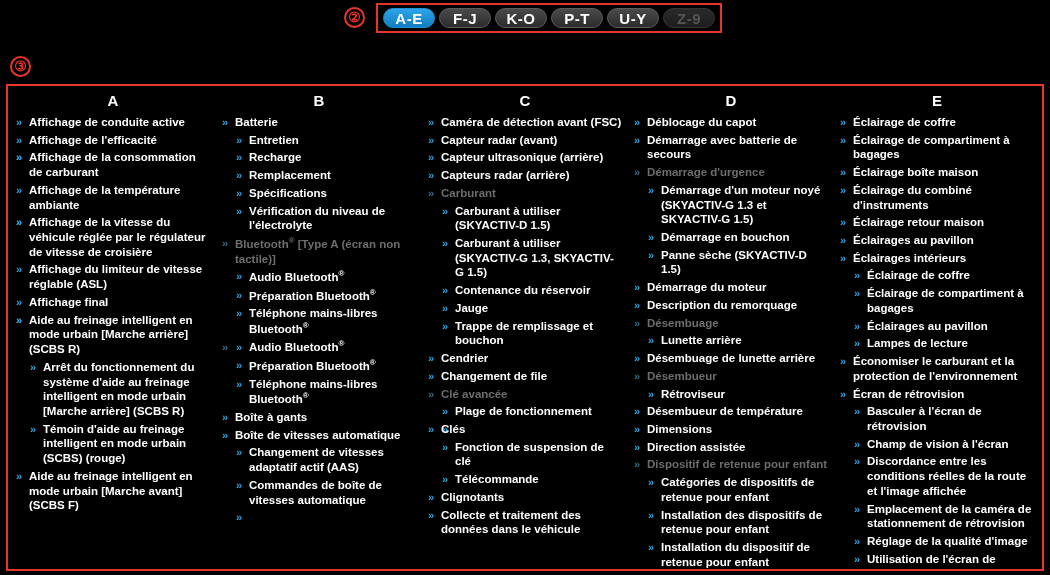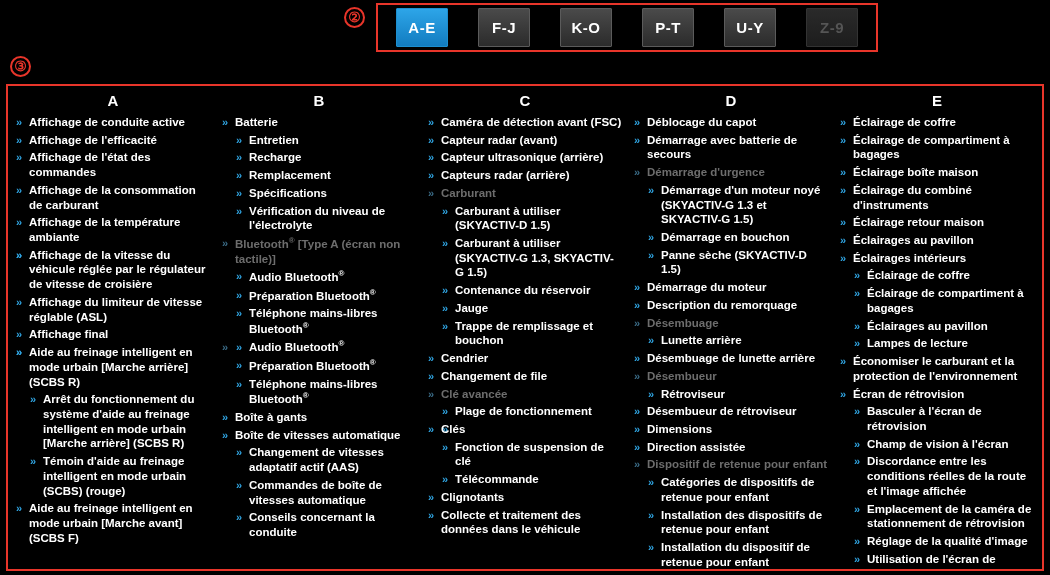--- a/index.html
+++ b/index.html
@@ -39,33 +39,33 @@
     padding: 3px;
     border: 2px solid #e8352a;
     background: #000;
   }
   .tabbar {
     display: flex;
     gap: 0;
   }
   .tab {
     min-width: 52px;
-    height: 39px;
-    margin: 0 15px;
+    height: 20px;
+    margin: 0 2px;
     padding: 0 8px;
     display: flex;
     align-items: center;
     justify-content: center;
     font-size: 15px;
     font-weight: bold;
     letter-spacing: .5px;
     color: #ffffff;
     background: linear-gradient(#4a4a4a, #2b2b2b);
     border: 1px solid #5b5b5b;
-    border-radius: 1px;
+    border-radius: 12px;
     cursor: pointer;
     user-select: none;
   }
   .tab.active {
     background: linear-gradient(#2da5e8, #127cc0);
     border-color: #1d8fd0;
     color: #ffffff;
   }
   .tab.disabled {
     color: #555555;
@@ -144,21 +144,21 @@
       </div>
   </div>
 
   <div class="index-panel">
     <div class="columns" id="columns">
         <div class="col">
           <div class="col-head">A</div>
           <ul class="list">
             <li class="item"><span class="bullet">»</span><span class="txt">Affichage de conduite active</span></li>
             <li class="item"><span class="bullet">»</span><span class="txt">Affichage de l'efficacité</span></li>
-            <li class="item"><span class="bullet">»</span><span class="txt">Affichage de l'état des commandes</span></li>
+            <li class="item"><span class="bullet">»</span></li>
             <li class="item"><span class="bullet">»</span><span class="txt">Affichage de la consommation de carburant</span></li>
             <li class="item"><span class="bullet">»</span><span class="txt">Affichage de la température ambiante</span></li>
             <li class="item"><span class="bullet">»</span></li>
             <li class="item"><span class="bullet">»</span><span class="txt">Affichage de la vitesse du véhicule réglée par le régulateur de vitesse de croisière</span></li>
             <li class="item"><span class="bullet">»</span><span class="txt">Affichage du limiteur de vitesse réglable (ASL)</span></li>
             <li class="item"><span class="bullet">»</span><span class="txt">Affichage final</span></li>
             <li class="item"><span class="bullet">»</span></li>
             <li class="item"><span class="bullet">»</span><span class="txt">Aide au freinage intelligent en mode urbain [Marche arrière] (SCBS R)</span></li>
             <ul class="sub">
               <li class="item"><span class="bullet">»</span><span class="txt">Arrêt du fonctionnement du système d'aide au freinage intelligent en mode urbain [Marche arrière] (SCBS R)</span></li>
@@ -188,21 +188,21 @@
             <ul class="sub">
               <li class="item"><span class="bullet">»</span><span class="txt">Audio Bluetooth<span class="sup">®</span></span></li>
               <li class="item"><span class="bullet">»</span><span class="txt">Préparation Bluetooth<span class="sup">®</span></span></li>
               <li class="item"><span class="bullet">»</span><span class="txt">Téléphone mains-libres Bluetooth<span class="sup">®</span></span></li>
             </ul>
             <li class="item"><span class="bullet">»</span><span class="txt">Boîte à gants</span></li>
             <li class="item"><span class="bullet">»</span><span class="txt">Boîte de vitesses automatique</span></li>
             <ul class="sub">
               <li class="item"><span class="bullet">»</span><span class="txt">Changement de vitesses adaptatif actif (AAS)</span></li>
               <li class="item"><span class="bullet">»</span><span class="txt">Commandes de boîte de vitesses automatique</span></li>
-              <li class="item"><span class="bullet">»</span><span class="txt">Conseils concernant la conduite</span></li>
+              <li class="item"><span class="bullet">»</span></li>
             </ul>
           </ul>
         </div>
         <div class="col">
           <div class="col-head">C</div>
           <ul class="list">
             <li class="item"><span class="bullet">»</span><span class="txt">Caméra de détection avant (FSC)</span></li>
             <li class="item"><span class="bullet">»</span><span class="txt">Capteur radar (avant)</span></li>
             <li class="item"><span class="bullet">»</span><span class="txt">Capteur ultrasonique (arrière)</span></li>
             <li class="item"><span class="bullet">»</span><span class="txt">Capteurs radar (arrière)</span></li>
@@ -245,21 +245,21 @@
             <li class="item"><span class="bullet">»</span><span class="txt">Description du remorquage</span></li>
             <li class="item muted"><span class="bullet">»</span><span class="txt">Désembuage</span></li>
             <ul class="sub">
               <li class="item"><span class="bullet">»</span><span class="txt">Lunette arrière</span></li>
             </ul>
             <li class="item"><span class="bullet">»</span><span class="txt">Désembuage de lunette arrière</span></li>
             <li class="item muted"><span class="bullet">»</span><span class="txt">Désembueur</span></li>
             <ul class="sub">
               <li class="item"><span class="bullet">»</span><span class="txt">Rétroviseur</span></li>
             </ul>
-            <li class="item"><span class="bullet">»</span><span class="txt">Désembueur de rétroviseur</span></li>
+            <li class="item"><span class="bullet">»</span><span class="txt">Désembueur de température</span></li>
             <li class="item"><span class="bullet">»</span><span class="txt">Dimensions</span></li>
             <li class="item"><span class="bullet">»</span><span class="txt">Direction assistée</span></li>
             <li class="item muted"><span class="bullet">»</span><span class="txt">Dispositif de retenue pour enfant</span></li>
             <ul class="sub">
               <li class="item"><span class="bullet">»</span><span class="txt">Catégories de dispositifs de retenue pour enfant</span></li>
               <li class="item"><span class="bullet">»</span><span class="txt">Installation des dispositifs de retenue pour enfant</span></li>
               <li class="item"><span class="bullet">»</span><span class="txt">Installation du dispositif de retenue pour enfant</span></li>
             </ul>
           </ul>
         </div>

